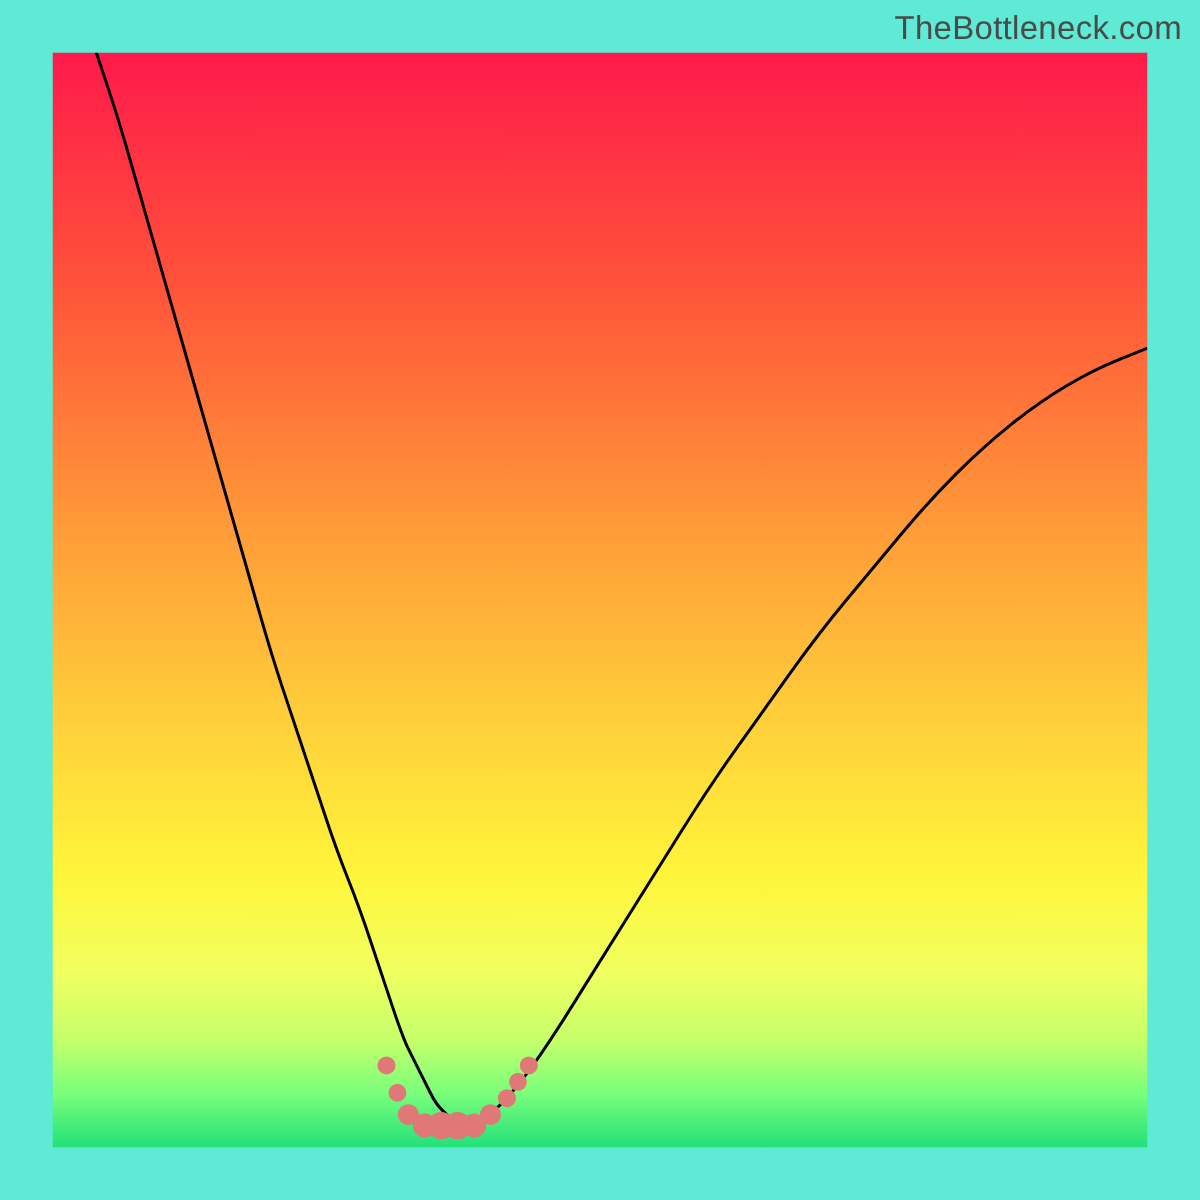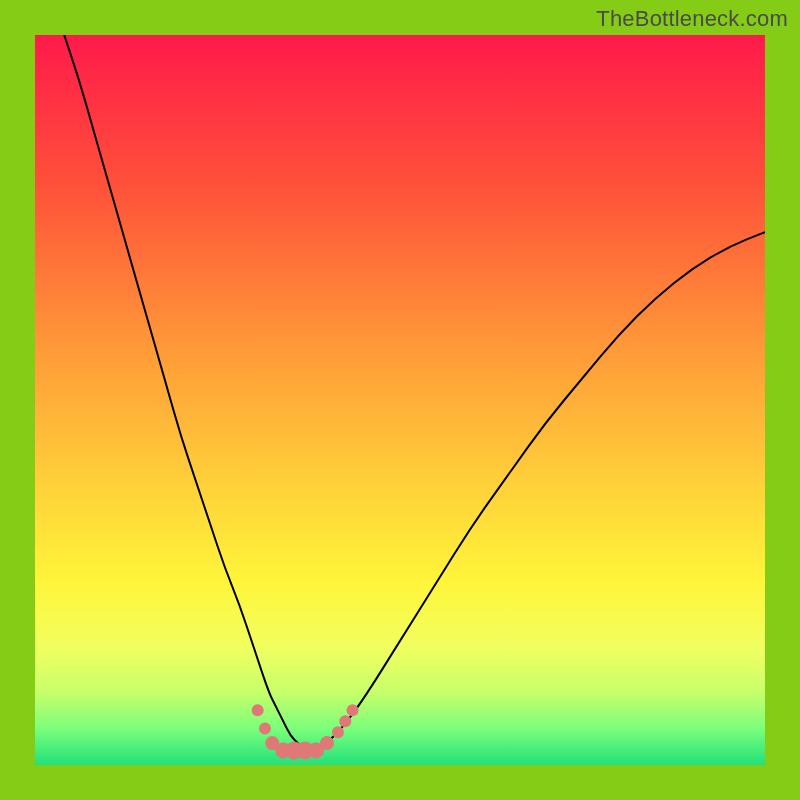--- a/index.html
+++ b/index.html
@@ -1,21 +1,21 @@
 <!DOCTYPE html>
 <html><head>
 <meta charset="utf-8">
 <style>
   * { margin: 0; padding: 0; box-sizing: border-box; }
   html, body { width: 800px; height: 800px; overflow: hidden; background: #000; }
   .frame {
     position: relative;
     width: 800px;
     height: 800px;
-    background: #84cc16;
+    background: #5eead4;
   }
   .watermark {
     position: absolute;
     top: 6px;
     right: 12px;
     font-family: Arial, Helvetica, sans-serif;
     font-size: 22px;
     font-weight: 500;
     color: #4a4a4a;
     letter-spacing: 0.2px;

